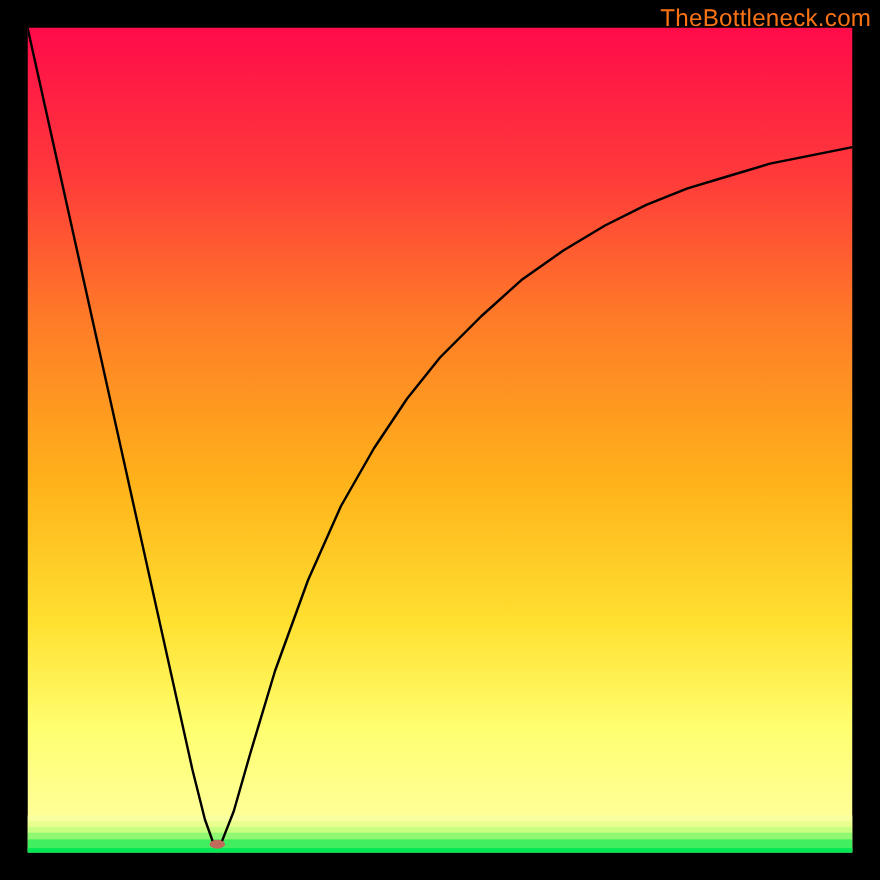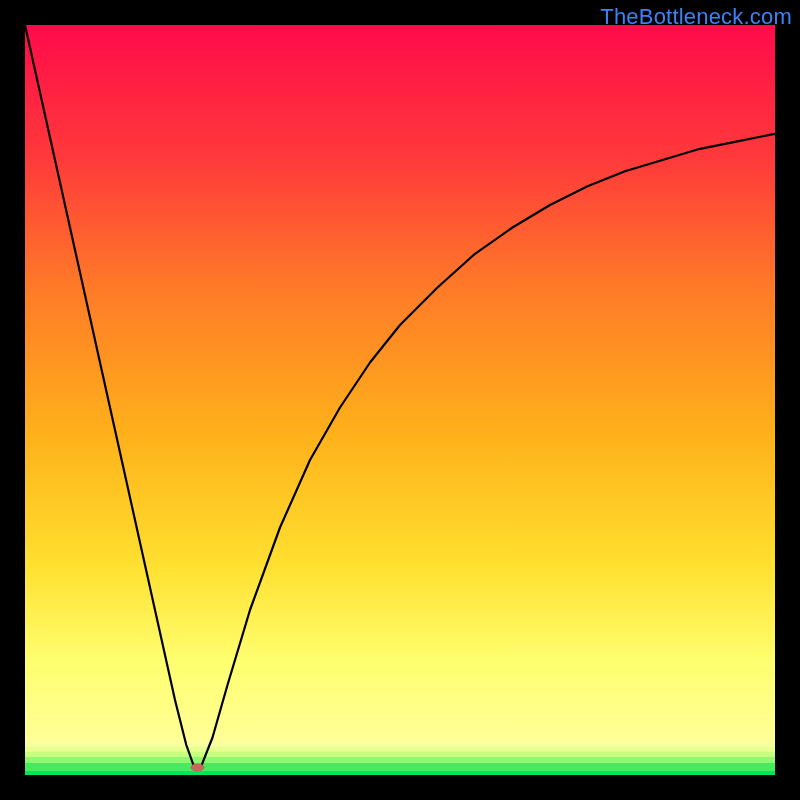--- a/index.html
+++ b/index.html
@@ -23,21 +23,21 @@
     position: absolute;
     left: 0;
     top: 0;
     width: 750px;
     height: 750px;
   }
   .watermark {
     position: absolute;
     top: 4px;
     right: 8px;
-    color: #3b82f6;
+    color: #f97316;
     font-size: 22px;
     font-weight: 500;
     letter-spacing: 0.2px;
     user-select: none;
   }
   svg { display: block; }
 </style>
 </head>
 <body>
 

